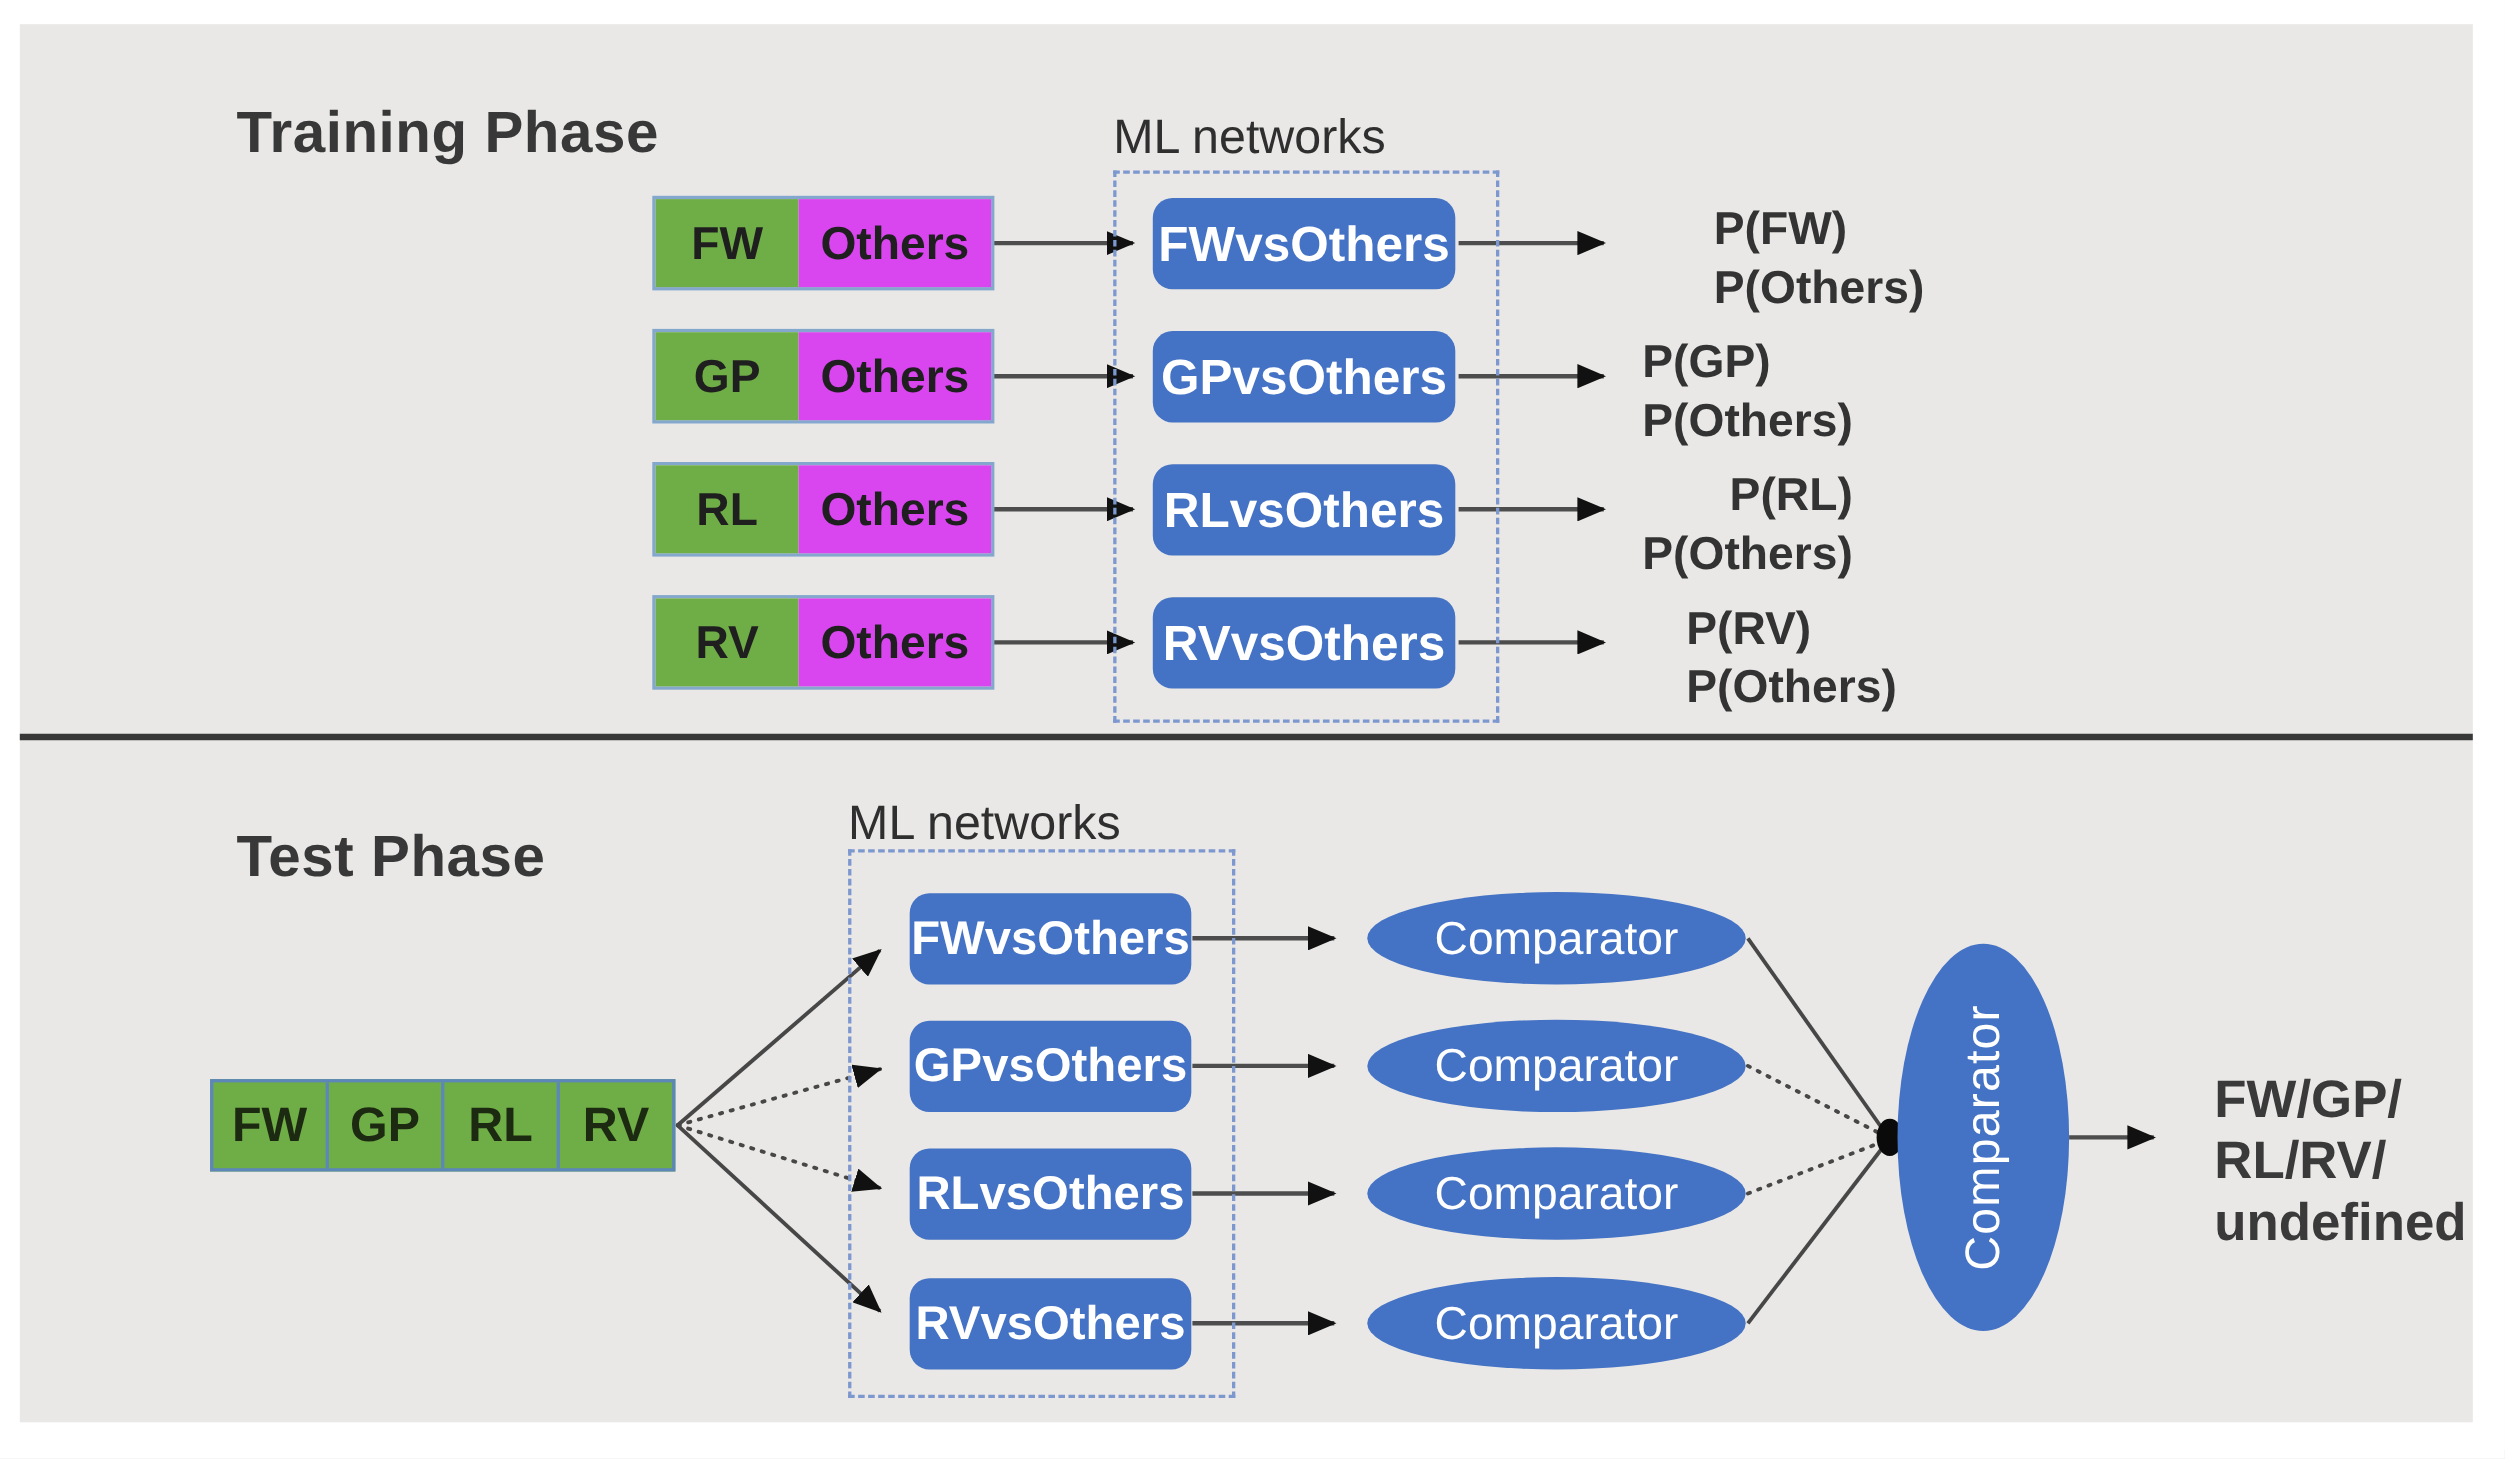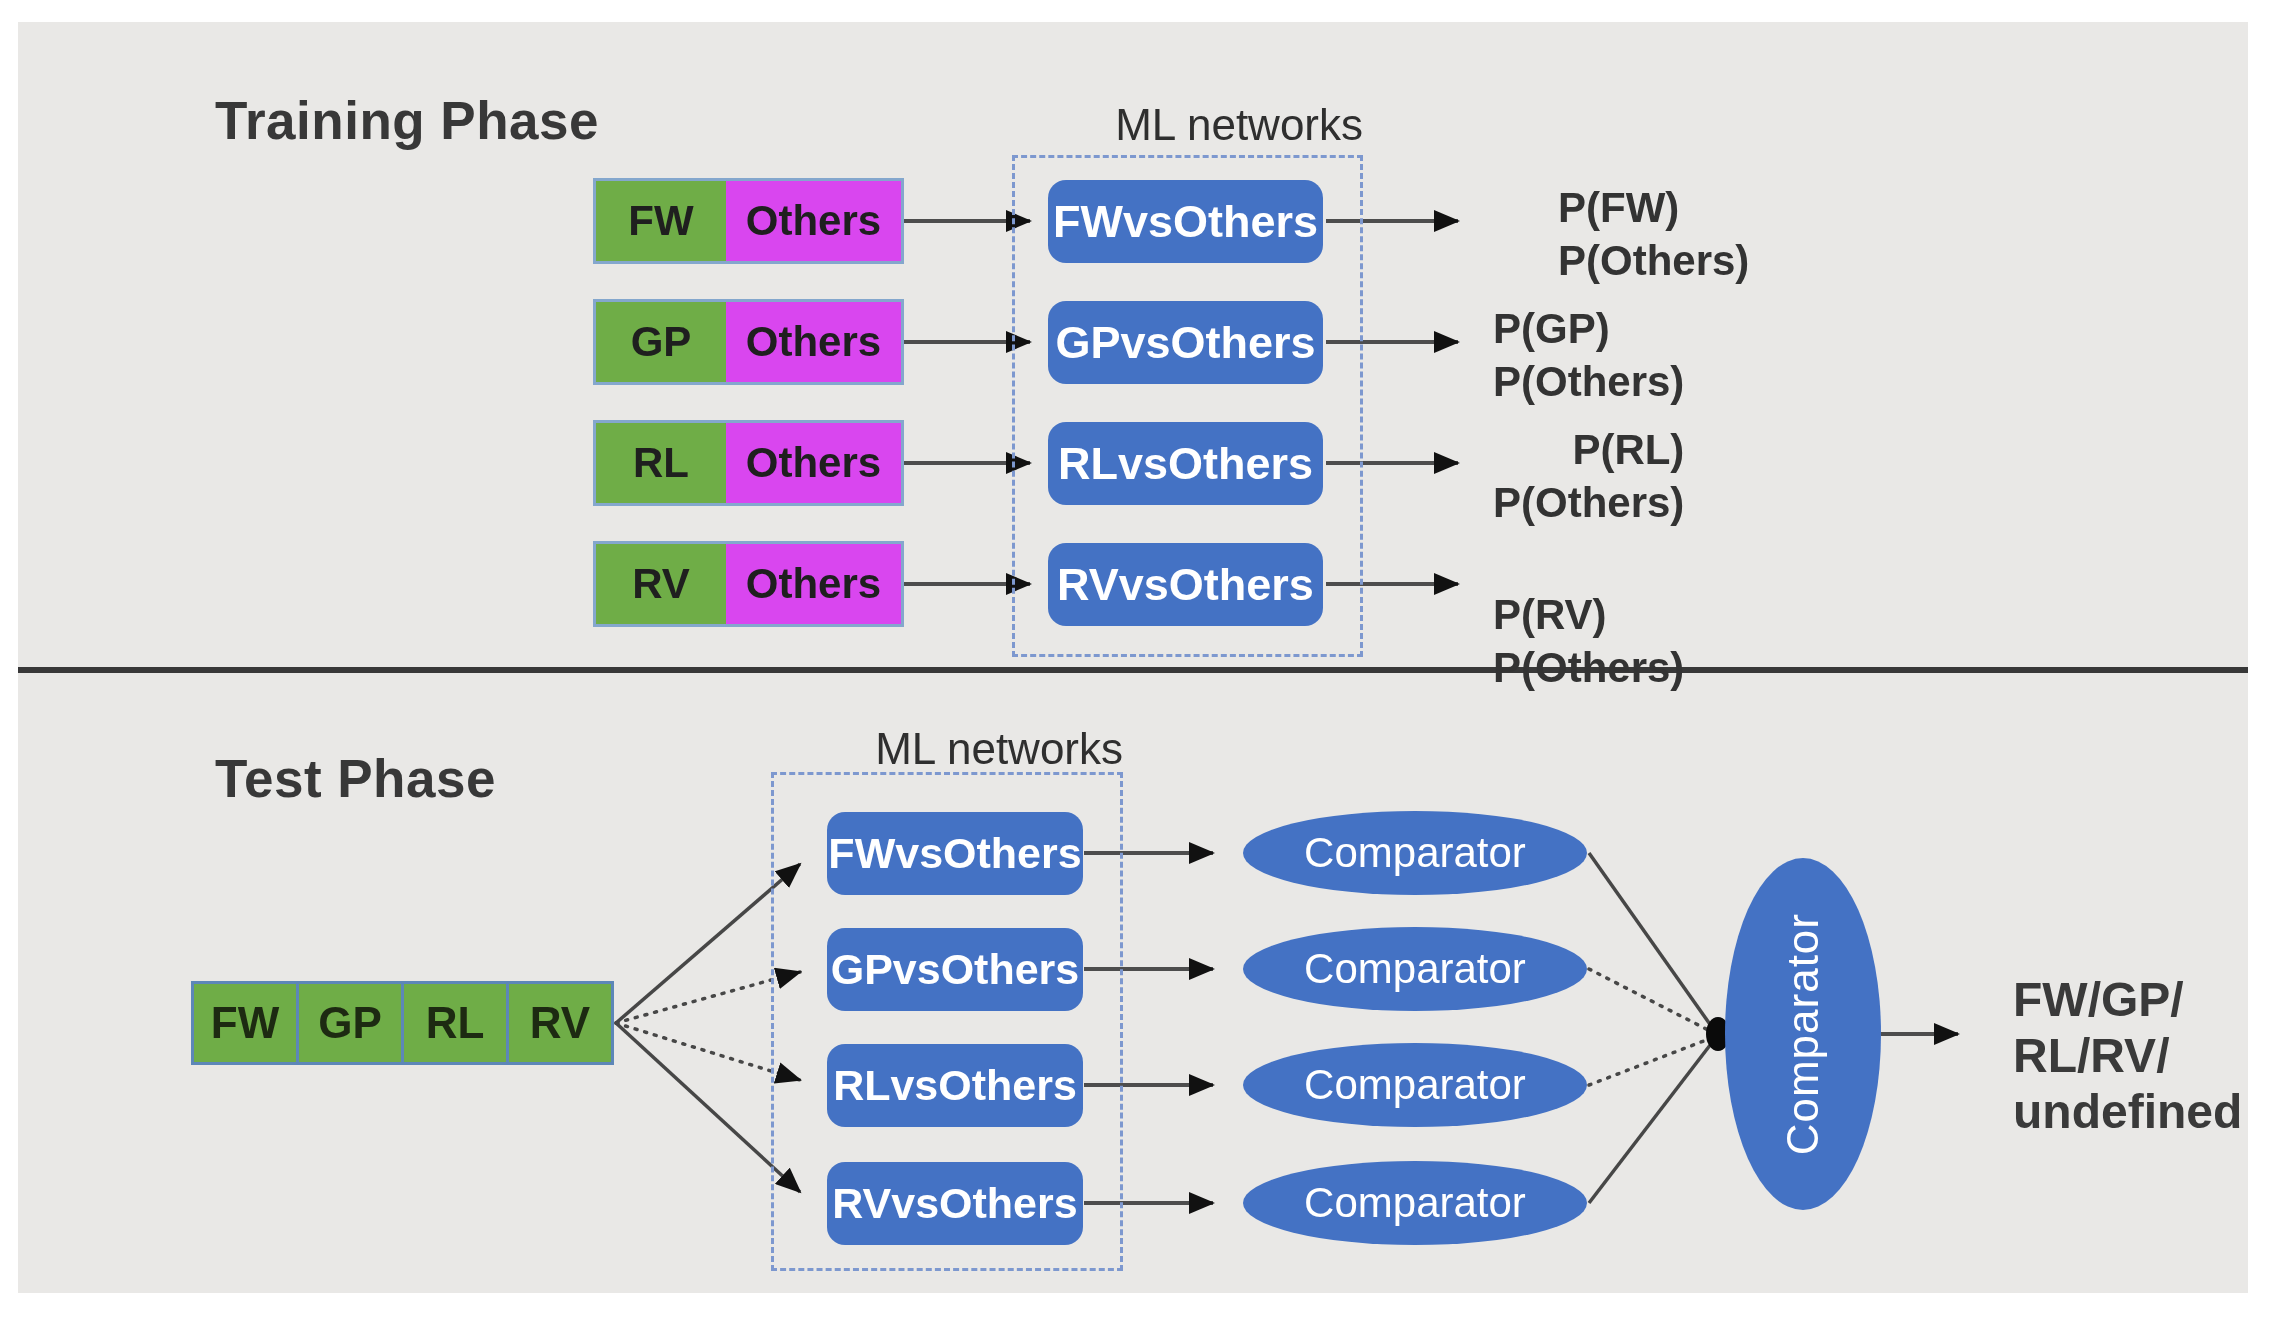--- a/index.html
+++ b/index.html
@@ -9,21 +9,21 @@
   }
   #panel{
     position:absolute;left:18px;top:22px;width:2230px;height:1271px;
     background:#e9e8e6;
   }
   .abs{position:absolute;}
   .phase-title{
     font-size:53px;font-weight:600;color:#383838;letter-spacing:0.5px;
   }
   .ml-label{
-    font-size:44px;font-weight:400;color:#2f2f2f;text-align:right;
+    font-size:44px;font-weight:400;color:#2f2f2f;text-align:left;
   }
   .dashed-box{
     box-sizing:border-box;border:3px dashed #7d98cf;background:transparent;
   }
   .io-box{
     box-sizing:border-box;display:flex;border:3px solid #84a7cd;height:86px;
   }
   .cell{
     display:flex;align-items:center;justify-content:center;
     font-size:42px;font-weight:700;color:#1f1f1f;
@@ -149,21 +149,21 @@
   <div class="abs out-block" style="left:1493px;top:423px;text-align:right;">
     <div>P(RL)</div>
     <div>P(Others)</div>
   </div>
 
   <div class="abs io-box" style="left:593px;top:541px;">
     <div class="cell green" style="width:130px;">RV</div>
     <div class="cell yellow" style="width:175px;">Others</div>
   </div>
   <div class="abs net-box" style="left:1048px;top:543px;width:275px;height:83px;">RVvsOthers</div>
-  <div class="abs out-block" style="left:1493px;top:544px;margin-top:44px;">
+  <div class="abs out-block" style="left:1533px;top:544px;">
     <div>P(RV)</div>
     <div>P(Others)</div>
   </div>
 
   <div class="abs phase-title" style="left:215px;top:748px;">Test Phase</div>
 
   <div class="abs ml-label" style="left:771px;top:724px;width:352px;">ML networks</div>
 
   <div class="abs dashed-box" style="left:771px;top:772px;width:352px;height:499px;"></div>
 

